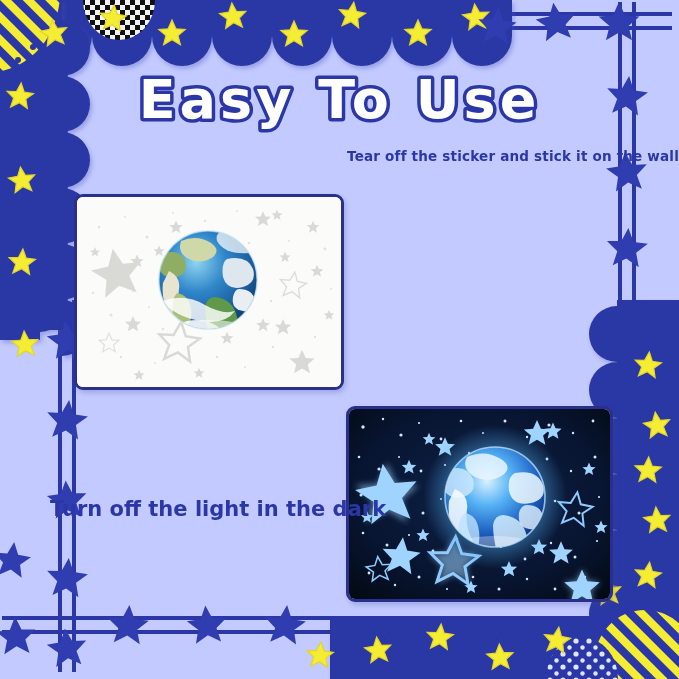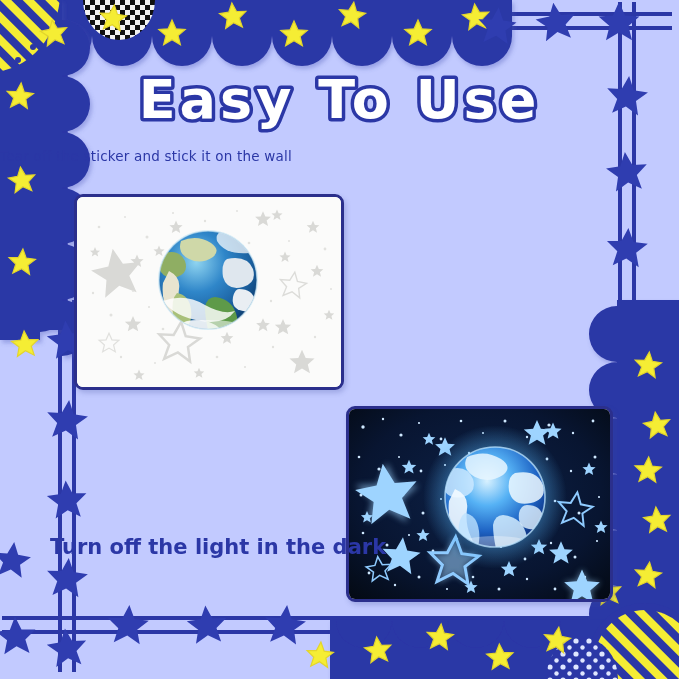--- a/index.html
+++ b/index.html
@@ -11,40 +11,40 @@
   #root{position:relative;width:679px;height:679px;background:#c2caff;overflow:hidden;}
 
   
   .frame-svg{position:absolute;left:0;top:0;width:679px;height:679px;pointer-events:none;}
 
   
   .content{position:absolute;left:0;top:0;width:679px;height:679px;}
   .title-svg{position:absolute;left:0;top:66px;width:679px;height:70px;}
 
   .subtitle{
-    position:absolute;left:0;top:148px;width:679px;text-align:left;
+    position:absolute;left:0;top:148px;width:679px;text-align:right;
     font-family:"DejaVu Sans", sans-serif;
-    font-size:13.5px;font-weight:normal;color:#2b37a6;letter-spacing:.2px;
+    font-size:13.5px;font-weight:bold;color:#2b37a6;letter-spacing:.2px;
   }
 
   .photo{
     position:absolute;border:3px solid #2b2f8c;border-radius:9px;
     overflow:hidden;box-shadow:2px 3px 5px rgba(60,70,150,.25);
     background:#fff;
   }
   #photo-light{left:74px;top:194px;width:264px;height:190px;}
   #photo-dark{left:346px;top:406px;width:261px;height:190px;}
 
   .cap{
     position:absolute;
     font-family:"DejaVu Sans", sans-serif;
     font-size:21px;font-weight:bold;color:#2b37a6;white-space:nowrap;
   }
   #cap-light{left:357px;top:273px;}
-  #cap-dark{left:50px;top:497px;margin-top:38px;}
+  #cap-dark{left:50px;top:497px;}
 
   .ph-svg{display:block;width:100%;height:100%;}
 </style>
 </head>
 <body>
 
 <div id="root">
 
   <svg class="frame-svg" viewBox="0 0 679 679">
     <defs>

